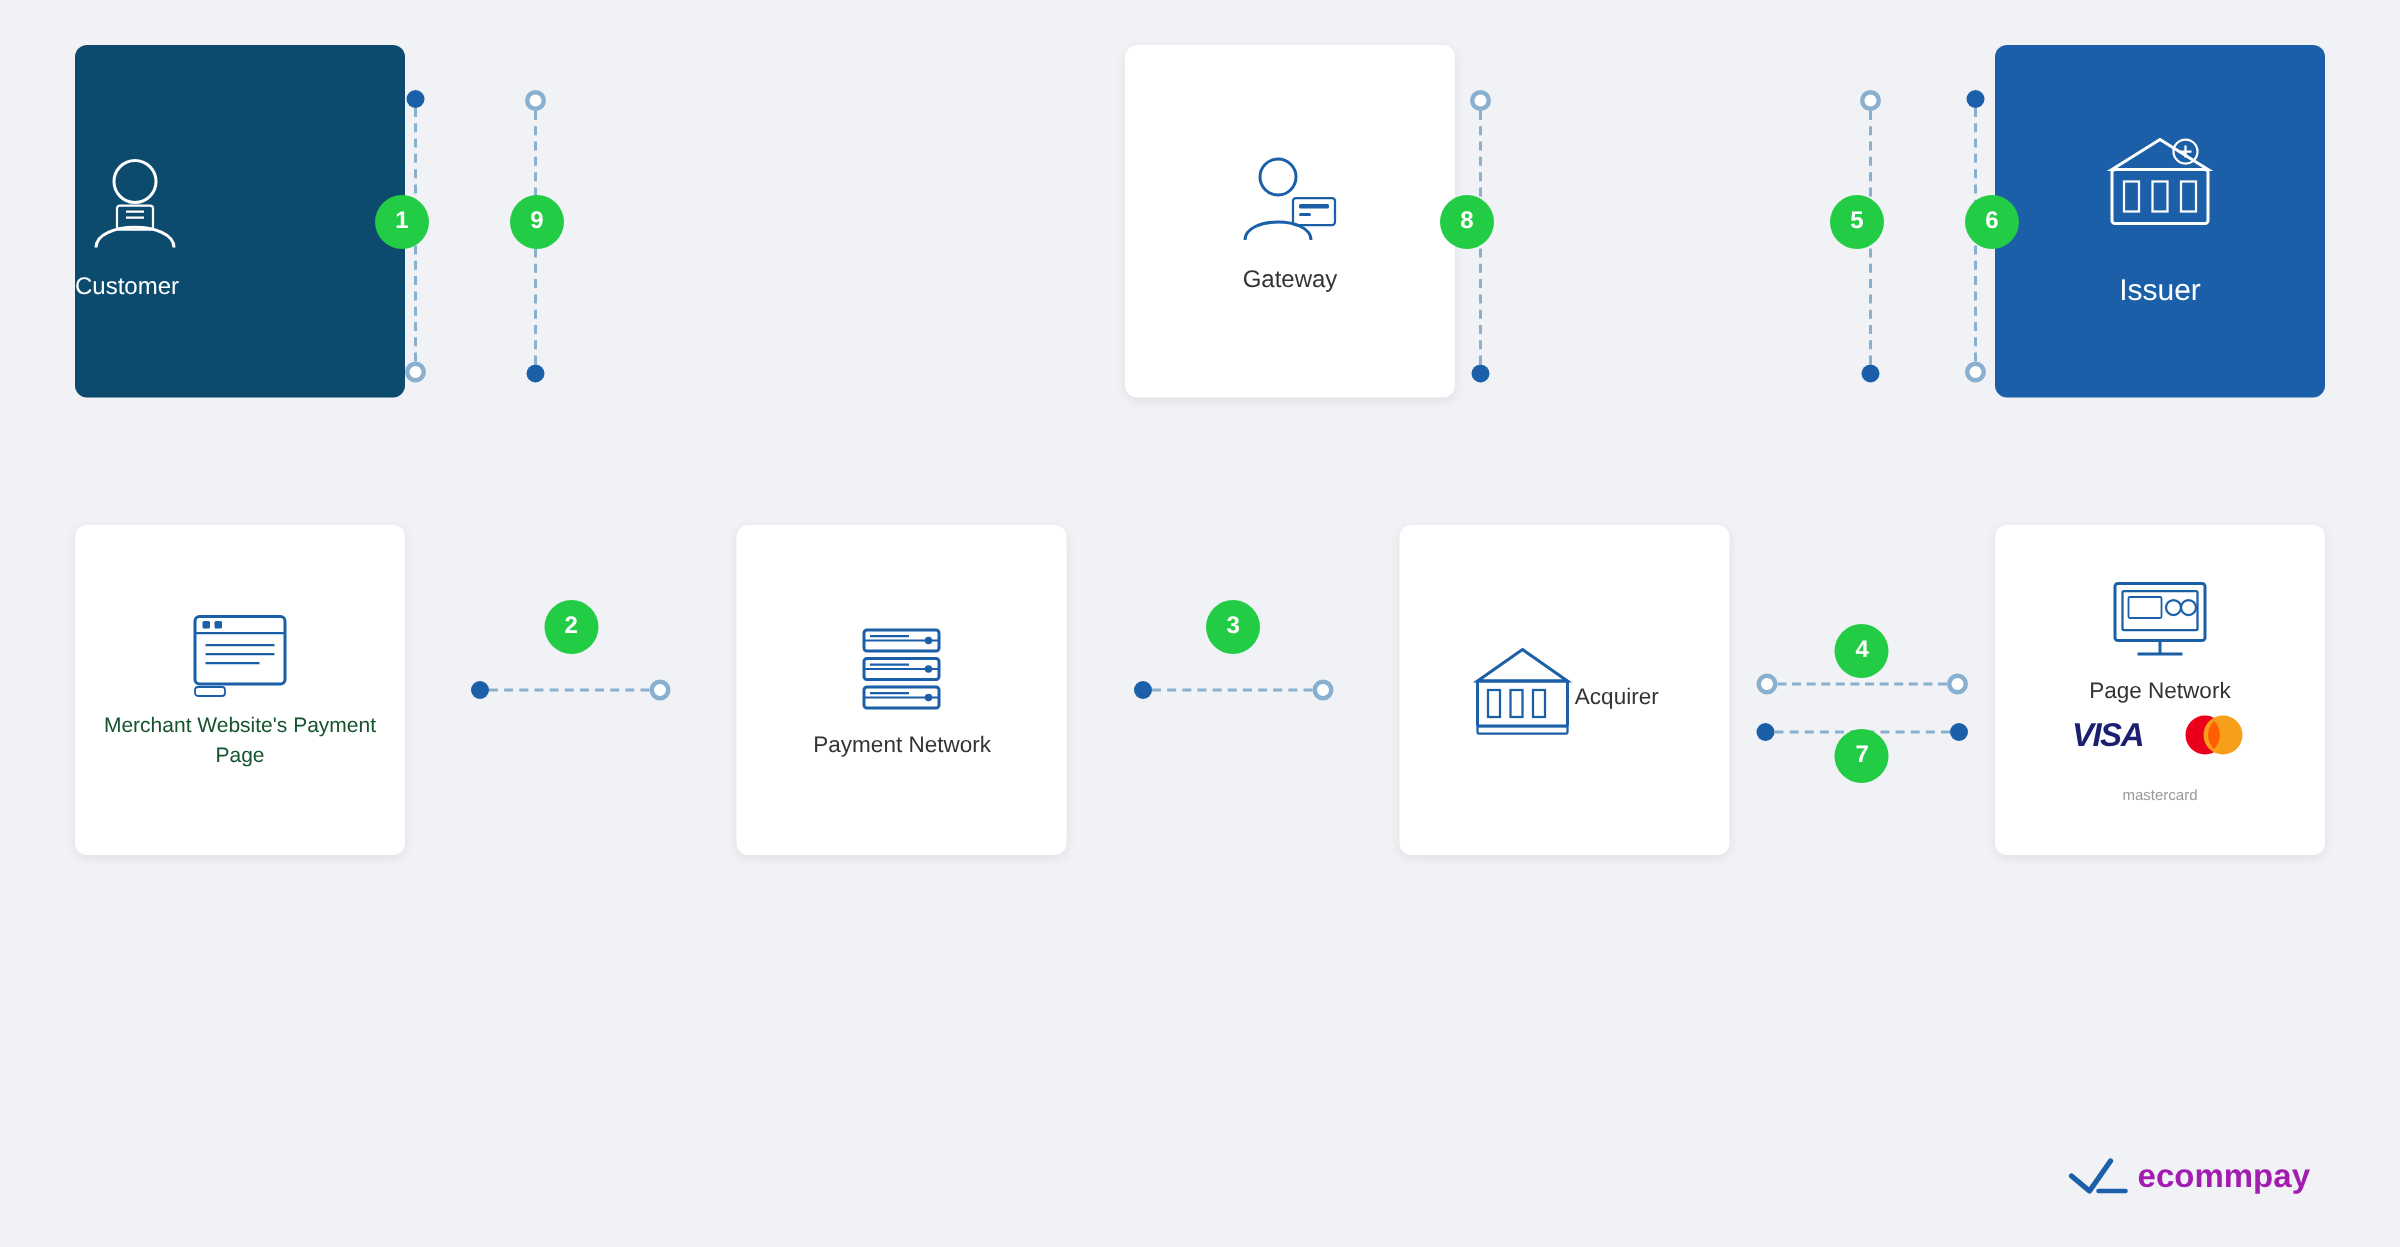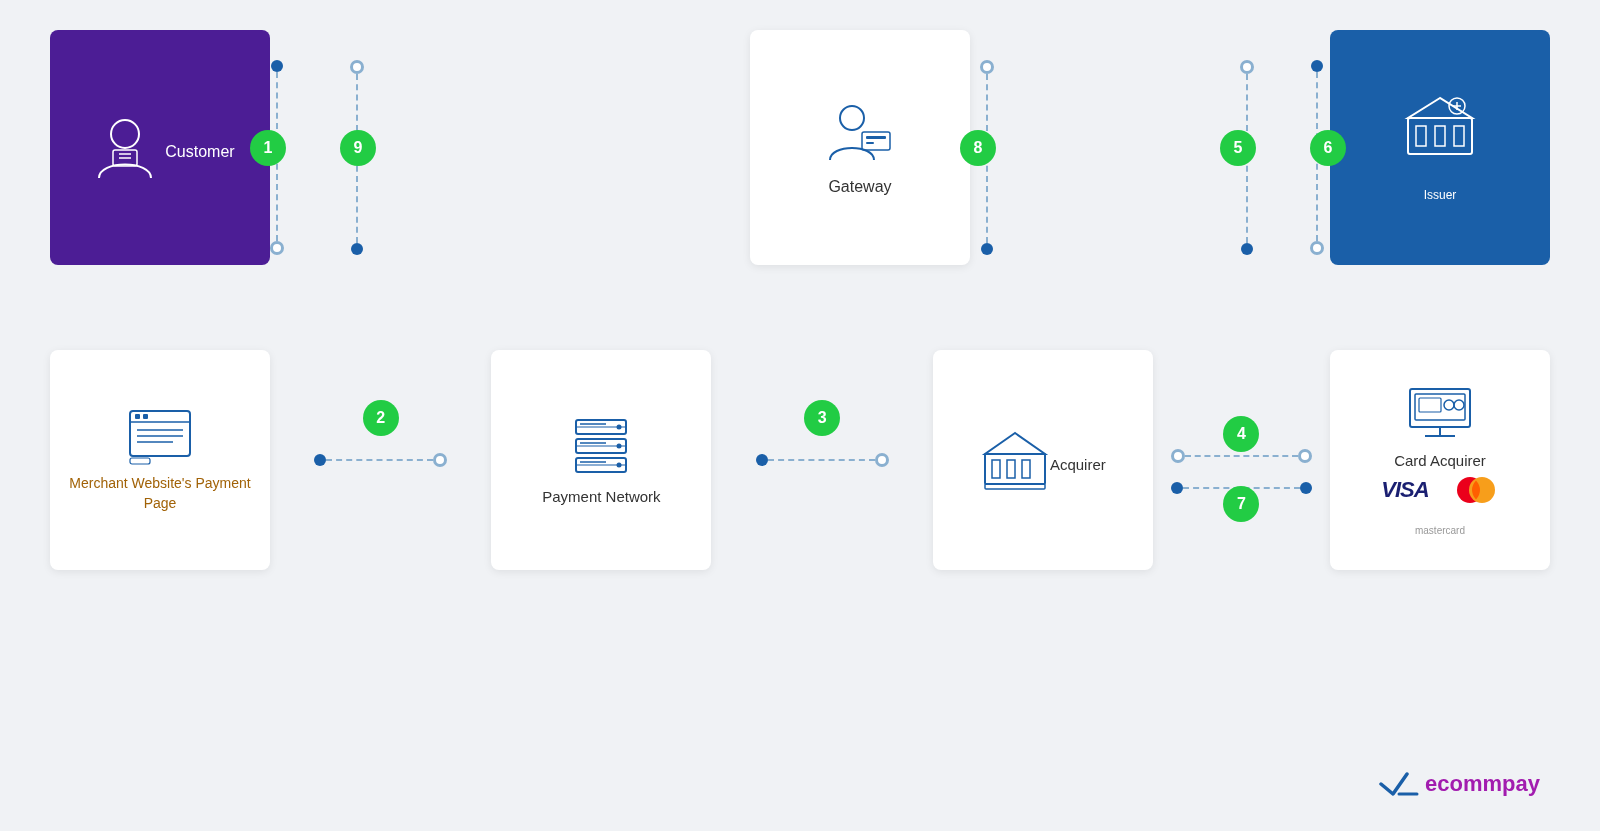--- a/index.html
+++ b/index.html
@@ -55,21 +55,21 @@
       font-weight: 600;
     }
   </style>
 </head>
 <body>
 
 <div class="diagram-container">
 
   <div style="display:flex; width:100%; height:290px; position:relative; align-items:flex-start; justify-content:space-between;">
 
-    <div style="width:220px; height:235px; background:#4c1d95; border-radius:8px; display:flex; flex-direction:row; align-items:center; justify-content:center; flex-shrink:0;">
+    <div style="width:220px; height:235px; background:#0c4a6e; border-radius:8px; display:flex; flex-direction:column; justify-content:center; flex-shrink:0;">
 
       <svg width="80" height="80" viewBox="0 0 80 80" fill="none" xmlns="http://www.w3.org/2000/svg">
         <circle cx="40" cy="26" r="14" stroke="white" stroke-width="2" fill="none"></circle>
         <path d="M14 70 C14 52 66 52 66 70" stroke="white" stroke-width="2" fill="none"></path>
         <rect x="28" y="42" width="24" height="16" rx="2" stroke="white" stroke-width="1.5" fill="none"></rect>
         <line x1="34" y1="46" x2="46" y2="46" stroke="white" stroke-width="1.5"></line>
         <line x1="34" y1="50" x2="46" y2="50" stroke="white" stroke-width="1.5"></line>
       </svg>
       <span style="color:white; font-size:16px; font-weight:500; margin-top:8px;">Customer</span>
     </div>
@@ -146,40 +146,40 @@
       <svg width="80" height="70" viewBox="0 0 80 70" fill="none" xmlns="http://www.w3.org/2000/svg">
         <rect x="8" y="24" width="64" height="36" rx="2" stroke="white" stroke-width="2" fill="none"></rect>
         <polygon points="40,4 8,24 72,24" stroke="white" stroke-width="2" fill="none"></polygon>
         <rect x="16" y="32" width="10" height="20" stroke="white" stroke-width="1.5" fill="none"></rect>
         <rect x="35" y="32" width="10" height="20" stroke="white" stroke-width="1.5" fill="none"></rect>
         <rect x="54" y="32" width="10" height="20" stroke="white" stroke-width="1.5" fill="none"></rect>
         <circle cx="57" cy="12" r="8" stroke="white" stroke-width="1.5" fill="none"></circle>
         <line x1="53" y1="12" x2="61" y2="12" stroke="white" stroke-width="1.5"></line>
         <line x1="57" y1="8" x2="57" y2="16" stroke="white" stroke-width="1.5"></line>
       </svg>
-      <span style="color:white; font-size:12px; font-weight:500; margin-top:24px;">Issuer</span>
+      <span style="color:white; font-size:20px; font-weight:500; margin-top:24px;">Issuer</span>
     </div>
 
   </div>
 
   <div style="display:flex; width:100%; height:260px; position:relative; align-items:flex-start; justify-content:space-between; margin-top:30px;">
 
     <div style="width:220px; height:220px; background:white; border-radius:8px; display:flex; flex-direction:column; align-items:center; justify-content:center; flex-shrink:0; box-shadow:0 2px 8px rgba(0,0,0,0.08);">
 
       <svg width="70" height="60" viewBox="0 0 70 60" fill="none" xmlns="http://www.w3.org/2000/svg">
         <rect x="5" y="5" width="60" height="45" rx="3" stroke="#1a5fa8" stroke-width="2" fill="none"></rect>
         <line x1="5" y1="16" x2="65" y2="16" stroke="#1a5fa8" stroke-width="1.5"></line>
         <rect x="10" y="8" width="5" height="5" rx="1" fill="#1a5fa8"></rect>
         <rect x="18" y="8" width="5" height="5" rx="1" fill="#1a5fa8"></rect>
         <line x1="12" y1="24" x2="58" y2="24" stroke="#1a5fa8" stroke-width="1.5"></line>
         <line x1="12" y1="30" x2="58" y2="30" stroke="#1a5fa8" stroke-width="1.5"></line>
         <line x1="12" y1="36" x2="48" y2="36" stroke="#1a5fa8" stroke-width="1.5"></line>
         <rect x="5" y="52" width="20" height="6" rx="2" stroke="#1a5fa8" stroke-width="1.2" fill="none"></rect>
       </svg>
-      <span style="color:#a16207; font-size:14px; font-weight:500; margin-top:8px; text-align:center; line-height:1.4; padding:0 10px;">Merchant Website's Payment Page</span>
+      <span style="color:#14532d; font-size:14px; font-weight:500; margin-top:8px; text-align:center; line-height:1.4; padding:0 10px;">Merchant Website's Payment Page</span>
     </div>
 
     <div style="flex:1; position:relative; display:flex; align-items:center; justify-content:center; height:220px;">
       <div style="position:absolute; top:50%; left:20%; transform:translateY(-50%); width:60%; display:flex; align-items:center;">
         <div style="width:12px; height:12px; border-radius:50%; background:#1a5fa8; flex-shrink:0;"></div>
         <div style="flex:1; border-top:2px dashed #8ab0d0;"></div>
         <div style="width:14px; height:14px; border-radius:50%; background:white; border:3px solid #8ab0d0; flex-shrink:0;"></div>
       </div>
       <div style="position:absolute; top:50%; left:50%; transform:translate(-50%, -60px); width:36px; height:36px; border-radius:50%; background:#22cc44; color:white; display:flex; align-items:center; justify-content:center; font-weight:bold; font-size:16px; z-index:10;">
         <span>2</span>
@@ -253,21 +253,21 @@
 
       <svg width="70" height="60" viewBox="0 0 70 60" fill="none" xmlns="http://www.w3.org/2000/svg">
         <rect x="5" y="5" width="60" height="38" rx="2" stroke="#1a5fa8" stroke-width="2" fill="none"></rect>
         <rect x="10" y="10" width="50" height="26" rx="1" stroke="#1a5fa8" stroke-width="1.5" fill="none"></rect>
         <rect x="14" y="14" width="22" height="14" rx="1" stroke="#1a5fa8" stroke-width="1.2" fill="none"></rect>
         <circle cx="44" cy="21" r="5" stroke="#1a5fa8" stroke-width="1.5" fill="none"></circle>
         <circle cx="54" cy="21" r="5" stroke="#1a5fa8" stroke-width="1.5" fill="none"></circle>
         <line x1="35" y1="43" x2="35" y2="52" stroke="#1a5fa8" stroke-width="2"></line>
         <line x1="20" y1="52" x2="50" y2="52" stroke="#1a5fa8" stroke-width="2"></line>
       </svg>
-      <span style="color:#333; font-size:15px; font-weight:500; margin-top:8px;">Card Acquirer</span>
+      <span style="color:#333; font-size:15px; font-weight:500; margin-top:8px;">Page Network</span>
 
       <div class="payment-logos" style="margin-top:6px;">
         <span class="visa-logo" style="color:#1a1f71; font-weight:900; font-size:22px; font-style:italic;">VISA</span>
 
         <svg width="46" height="30" viewBox="0 0 46 30">
           <circle cx="17" cy="15" r="13" fill="#EB001B"></circle>
           <circle cx="29" cy="15" r="13" fill="#F79E1B"></circle>
           <path d="M23 5.5 Q27 10 27 15 Q27 20 23 24.5 Q19 20 19 15 Q19 10 23 5.5Z" fill="#FF5F00"></path>
         </svg>
       </div>

